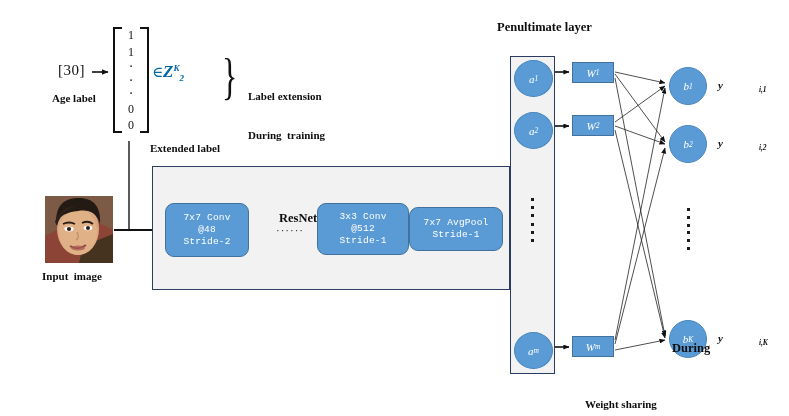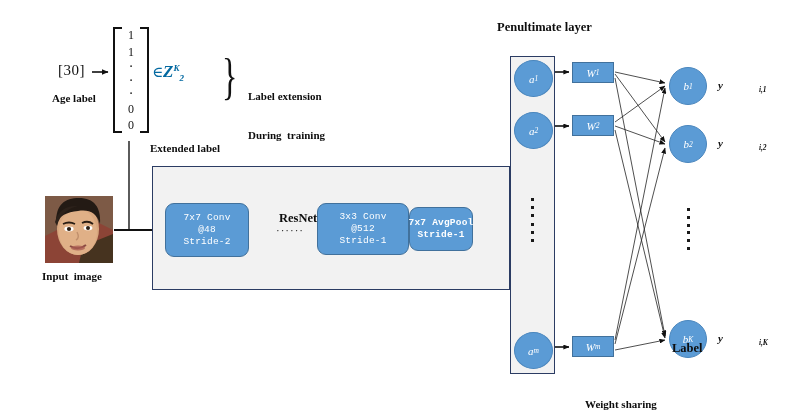--- a/index.html
+++ b/index.html
@@ -146,21 +146,21 @@
     display: flex;
     flex-direction: column;
     align-items: center;
     justify-content: center;
     text-align: center;
     letter-spacing: 0.2px;
     white-space: pre;
   }
   #block-conv1 { left: 165px; top: 203px; width: 84px; height: 54px; }
   #block-conv2 { left: 317px; top: 203px; width: 92px; height: 52px; }
-  #block-pool  { left: 409px; top: 207px; width: 64px; height: 44px; font-weight: bold; }
+  #block-pool  { left: 409px; top: 207px; width: 94px; height: 44px; }
 
   
   #conv-ellipsis {
     left: 276px; top: 224px;
     font-size: 11px;
     letter-spacing: 1px;
     color: #111;
     font-family: "Liberation Serif", "DejaVu Serif", serif;
   }
 
@@ -461,13 +461,13 @@
 <div class="y-label" id="y1">
   <span>y</span><sub>i,1</sub>
 </div>
 <div class="y-label" id="y2">
   <span>y</span><sub>i,2</sub>
 </div>
 <div class="y-label" id="yk">
   <span>y</span><sub>i,K</sub>
 </div>
 
-<div class="abs bold-label big" id="tasks-text">Label</div>
+<div class="abs bold-label big" id="tasks-text">During</div>
 
 </body></html>

